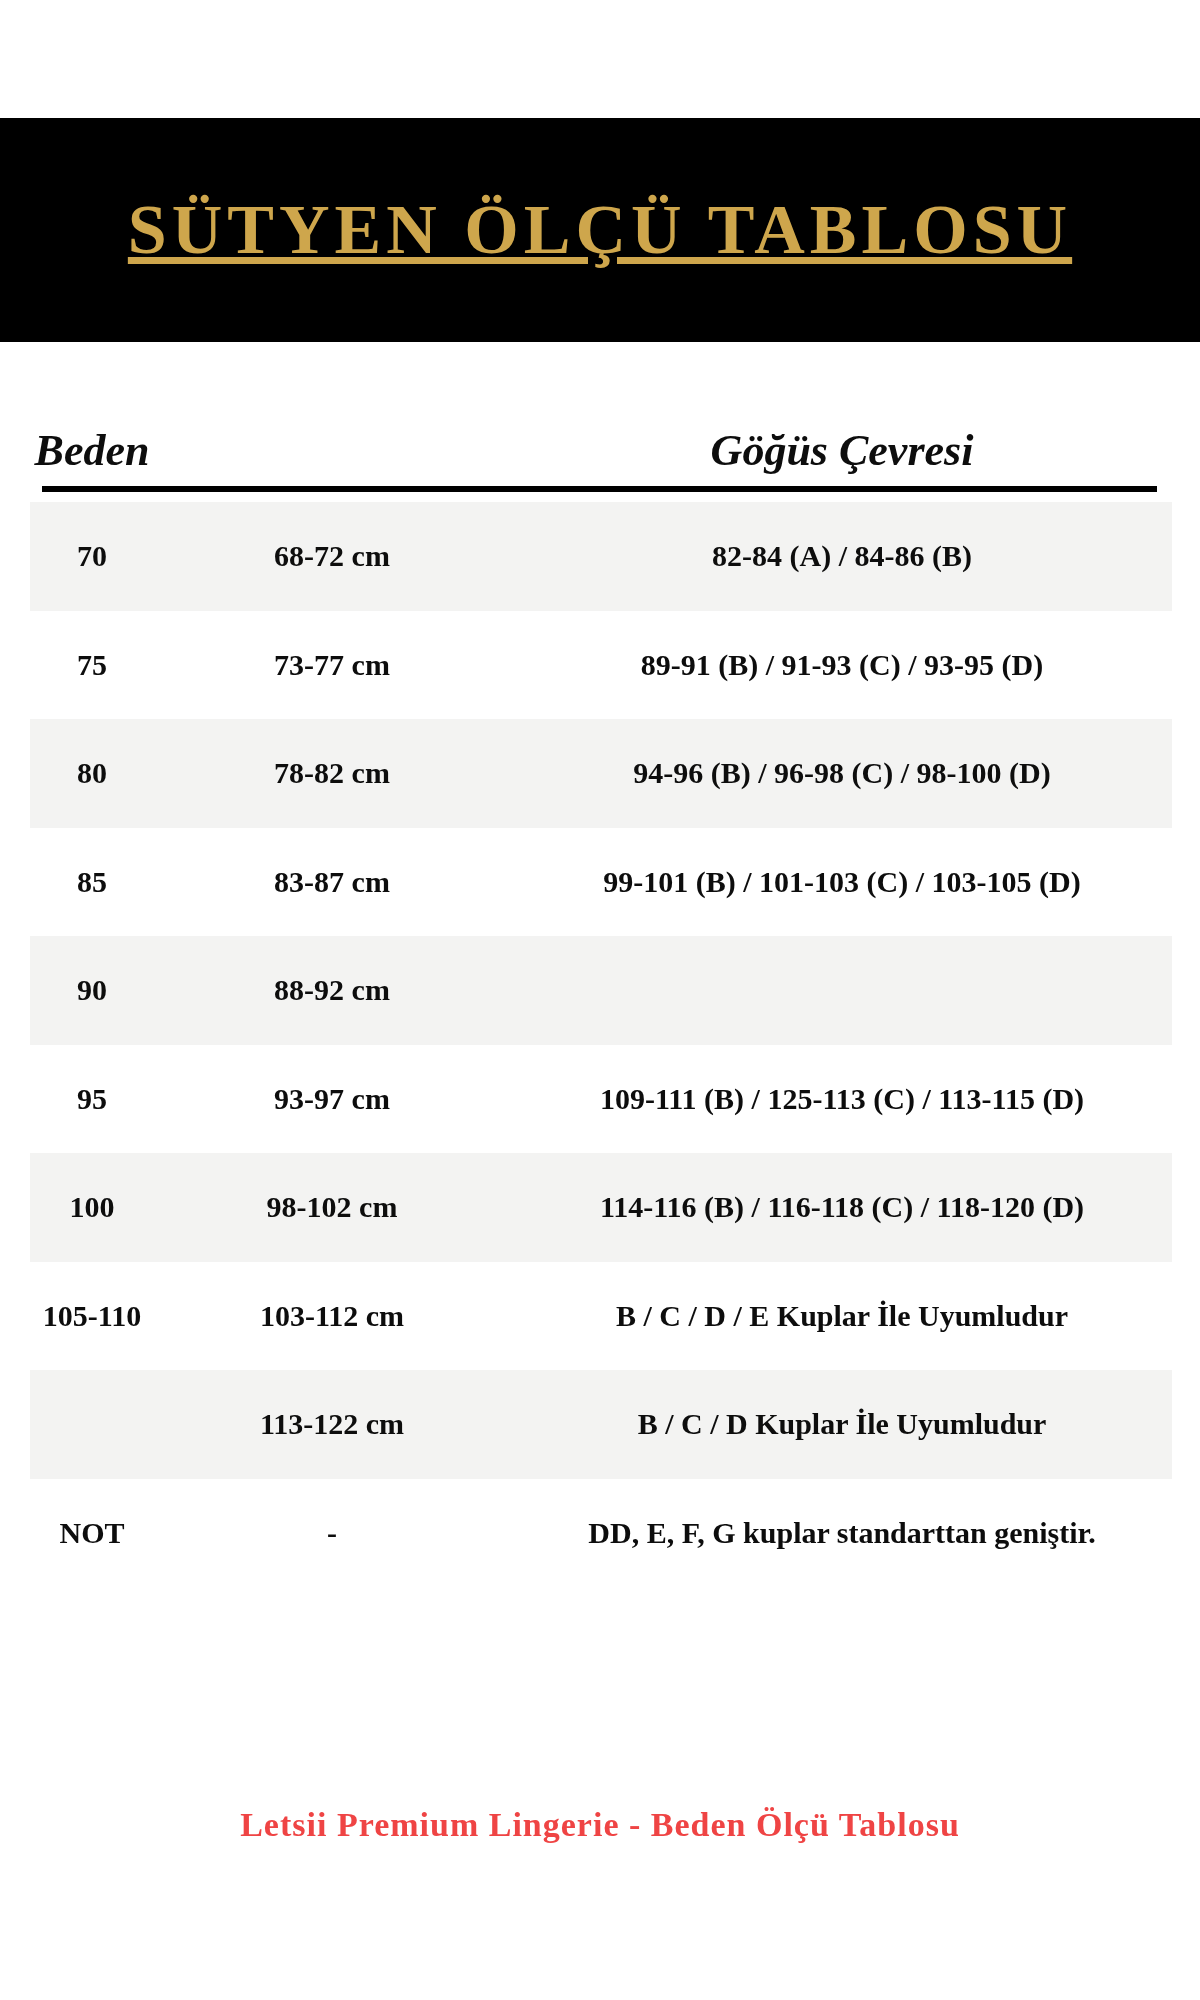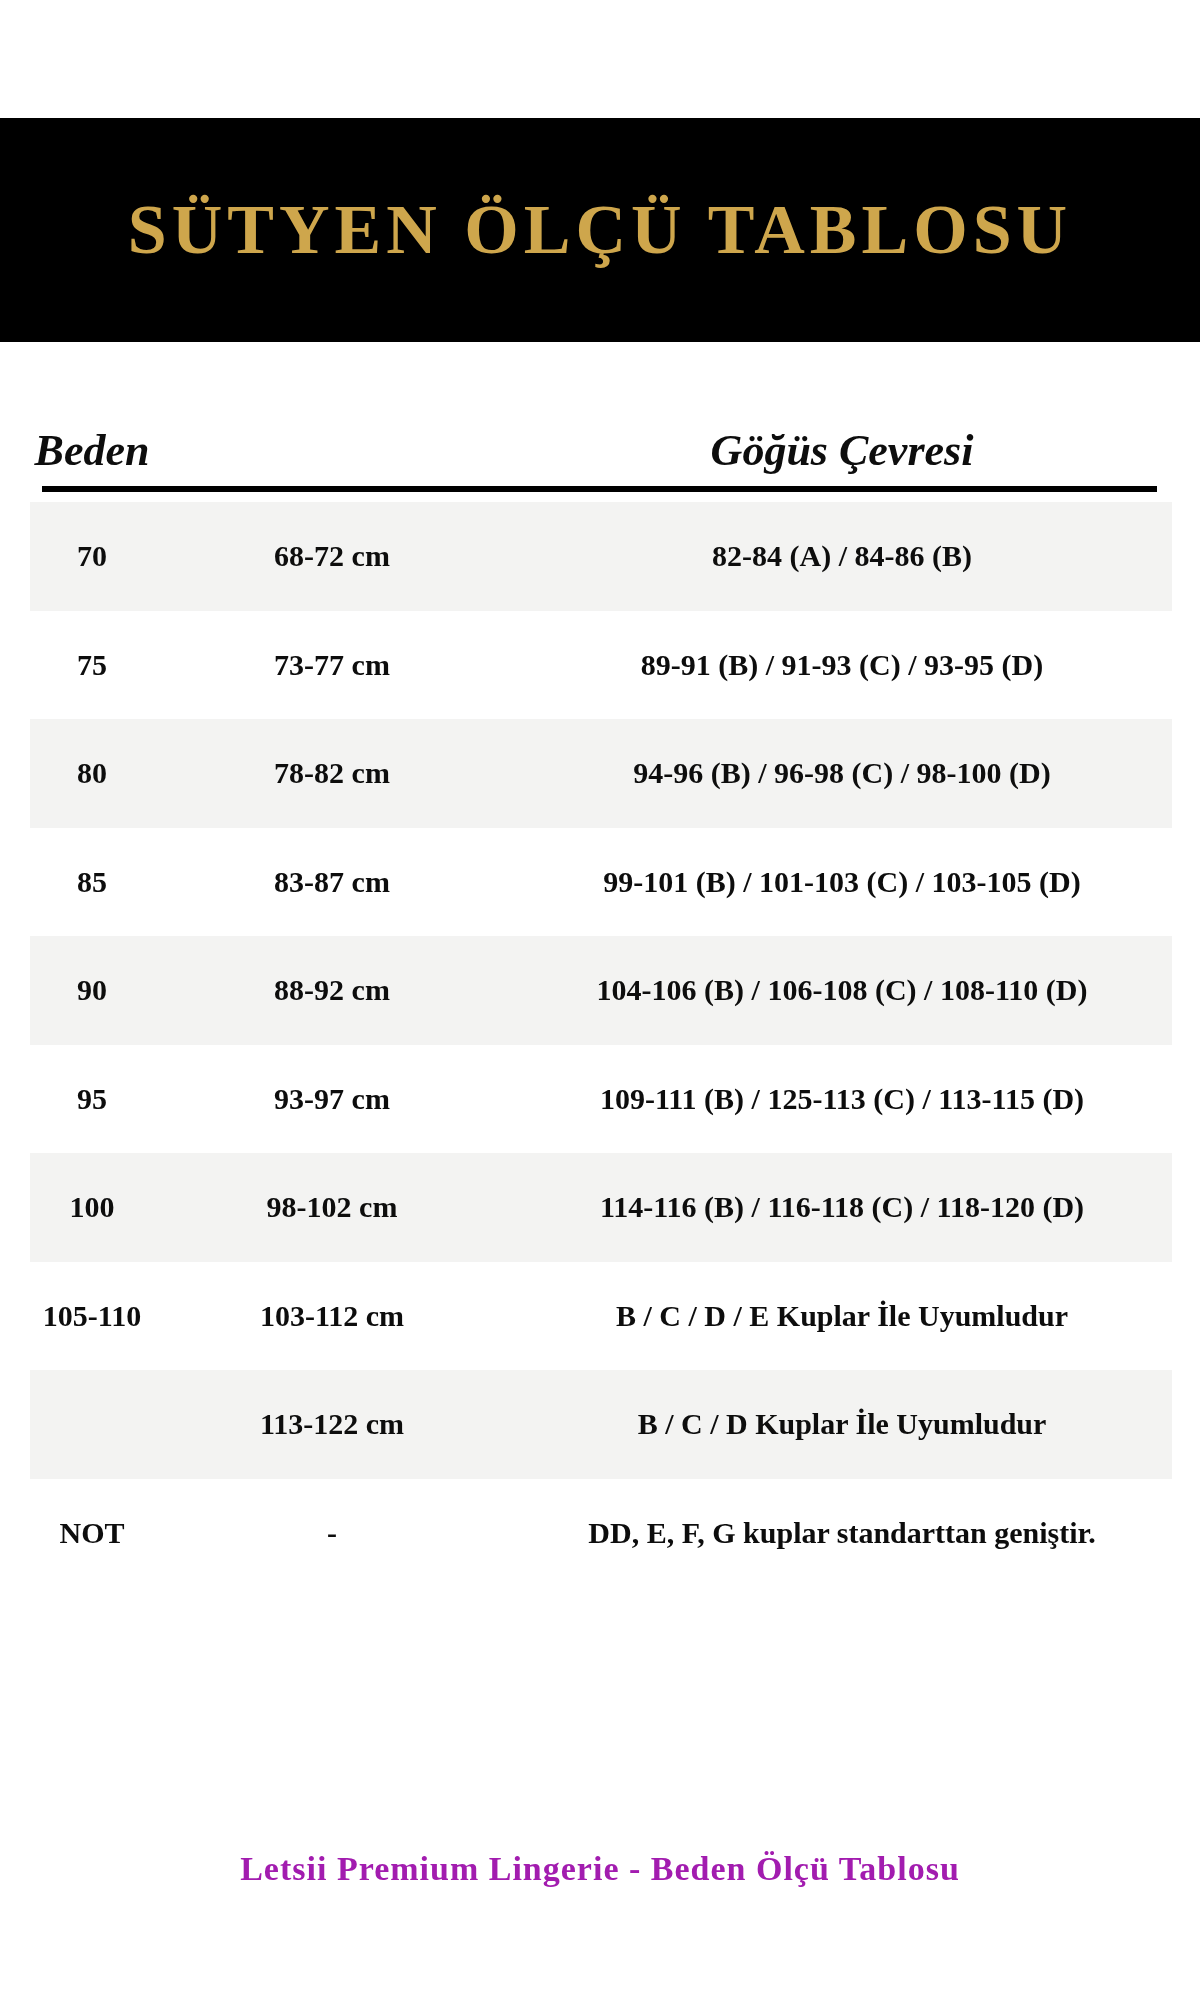--- a/index.html
+++ b/index.html
@@ -28,20 +28,21 @@
     align-items: center;
     justify-content: center;
   }
   .banner-title {
     margin: 0;
     font-size: 70px;
     font-weight: bold;
     letter-spacing: 5px;
     color: #CEA64C;
     white-space: nowrap;
+    text-decoration: underline;
   }
 
   
   .thead {
     position: absolute;
     top: 420px;
     left: 0;
     width: 1200px;
     height: 60px;
   }
@@ -104,22 +105,21 @@
   
   .footer {
     position: absolute;
     top: 1806px;
     left: 0;
     width: 1200px;
     text-align: center;
     font-size: 34px;
     font-weight: bold;
     letter-spacing: 1px;
-    color: #a21caf;
-    margin-top: 44px;
+    color: #ef4444;
   }
 </style>
 </head>
 <body>
 
 <div class="banner">
   <h1 class="banner-title">SÜTYEN ÖLÇÜ TABLOSU</h1>
 </div>
 
 <div class="thead">
@@ -151,21 +151,20 @@
 
   <div class="row">
     <span class="cell c1">85</span>
     <span class="cell c2">83-87 cm</span>
     <span class="cell c3">99-101 (B) / 101-103 (C) / 103-105 (D)</span>
   </div>
 
   <div class="row alt">
     <span class="cell c1">90</span>
     <span class="cell c2">88-92 cm</span>
-    <span class="cell c3">104-106 (B) / 106-108 (C) / 108-110 (D)</span>
   </div>
 
   <div class="row">
     <span class="cell c1">95</span>
     <span class="cell c2">93-97 cm</span>
     <span class="cell c3">109-111 (B) / 125-113 (C) / 113-115 (D)</span>
   </div>
 
   <div class="row alt">
     <span class="cell c1">100</span>

